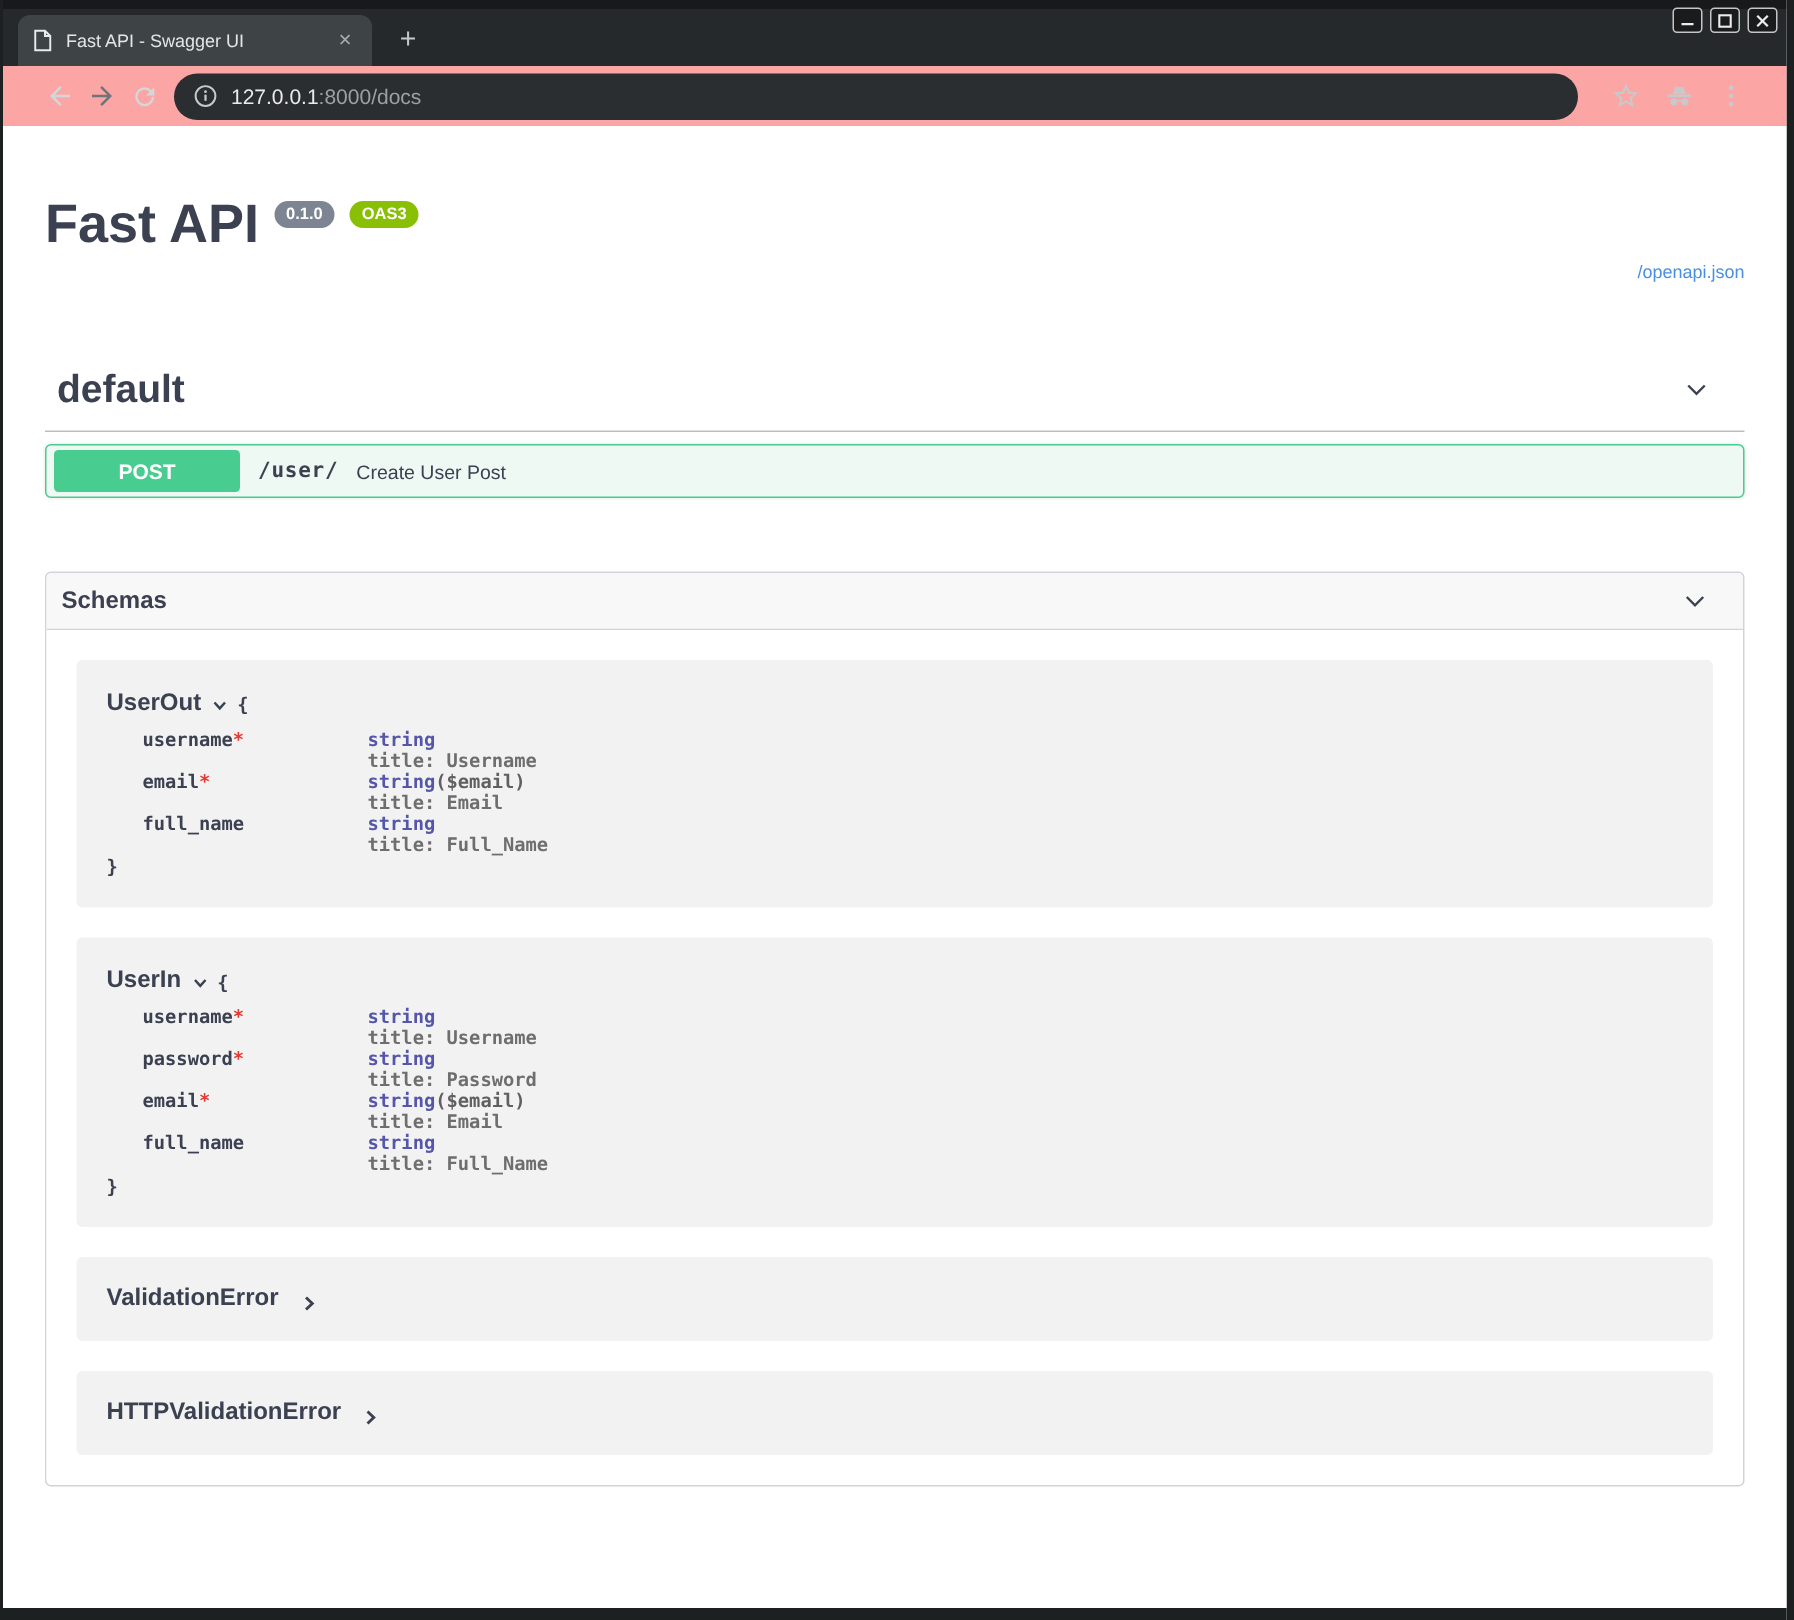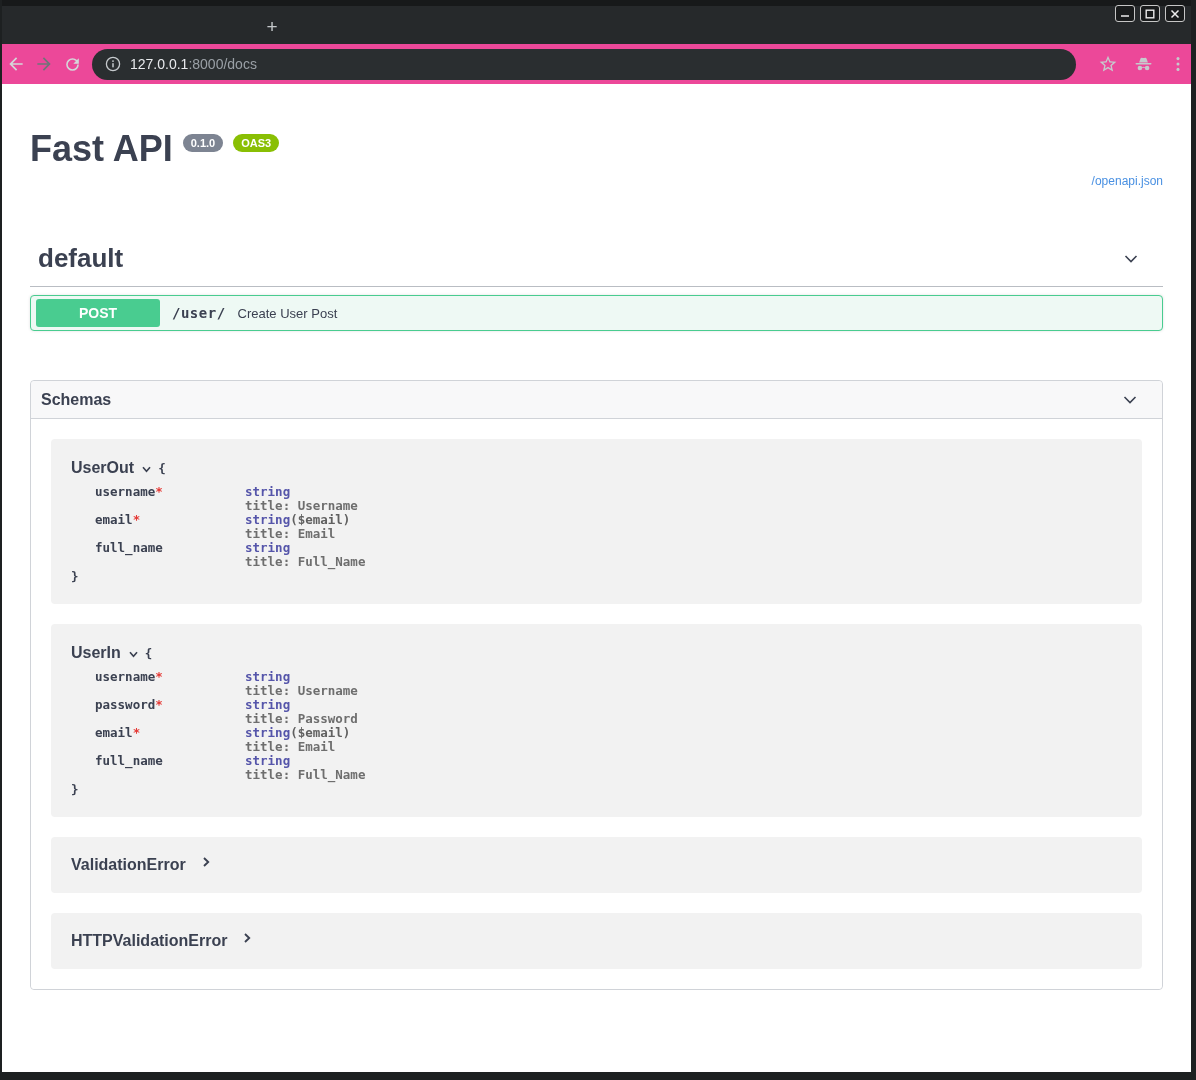--- a/index.html
+++ b/index.html
@@ -30,21 +30,21 @@
     position:absolute; left:258px; top:15px; width:24px; height:24px;
     color:#c3c7ca; font-size:19px; line-height:23px; text-align:center; border-radius:50%;
   }
   .win-controls { position:absolute; right:6px; top:5px; display:flex; gap:5px; }
   .win-btn {
     width:20px; height:17px; border:1px solid #c6c6c6; border-radius:3px;
     background:#191b1c; display:flex; align-items:center; justify-content:center;
   }
   
   .toolbar {
-    height:40px; background:#ec4899; display:flex; align-items:center; padding:0 0;
+    height:40px; background:#fca5a5; display:flex; align-items:center; padding:0 24px;
   }
   .nav-btn { width:28px; height:28px; display:flex; align-items:center; justify-content:center; border-radius:50%; flex:0 0 auto; }
   .omnibox {
     flex:1; height:31px; margin:0 10px 0 6px; background:#2a2e30;
     border-radius:16px; display:flex; align-items:center; padding:0 13px;
   }
   .url { font-size:14px; margin-left:9px; white-space:nowrap; }
   .url-host { color:#e8eaed; }
   .url-rest { color:#9aa0a6; }
   .tool-icon { width:26px; height:26px; display:flex; align-items:center; justify-content:center; margin-left:9px; flex:0 0 auto; }
@@ -110,31 +110,39 @@
   }
   .star { color:var(--required_star_red,#e53935); }
   .prop-info { line-height:14px; }
   .prop-type-line { font-family:"DejaVu Sans Mono", monospace; font-size:12.5px; font-weight:700; }
   .ptype { color:var(--prop_type_purple,#5555aa); }
   .pformat { color:#606060; }
   .prop-title-line {
     font-family:"DejaVu Sans Mono", monospace; font-size:12.5px; font-weight:700;
     color:#6e6e6e;
   }
-  .model-collapsed { padding:19px 20px; display:flex; align-items:flex-start; }
+  .model-collapsed { padding:19px 20px; display:flex; align-items:flex-end; }
   .model-collapsed .model-name { margin-right:14px; }
   
   .bottombar { position:absolute; left:0; right:0; bottom:0; height:8px; background:#1d2021; }
 </style>
 </head>
 <body>
 
 <div class="window">
 
   <div class="titlebar">
+    <div class="tab">
+      <svg width="13" height="16" viewBox="0 0 13 16">
+        <path d="M1.5 1.5h6.5l3.5 3.5v9.5h-10z" fill="none" stroke="#e8eaed" stroke-width="1.3"></path>
+        <path d="M8 1.5v3.5h3.5" fill="none" stroke="#e8eaed" stroke-width="1.3"></path>
+      </svg>
+      <span class="tab-title">Fast API - Swagger UI</span>
+      <span class="tab-close">×</span>
+    </div>
     <div class="new-tab">+</div>
     <div class="win-controls">
       <div class="win-btn">
         <svg width="10" height="10" viewBox="0 0 10 10">
           <line x1="1" y1="7" x2="9" y2="7" stroke="#ececec" stroke-width="1.5"></line>
         </svg>
       </div>
       <div class="win-btn">
         <svg width="10" height="10" viewBox="0 0 10 10">
           <rect x="1.2" y="1.2" width="7.6" height="7.6" fill="none" stroke="#ececec" stroke-width="1.4"></rect>

